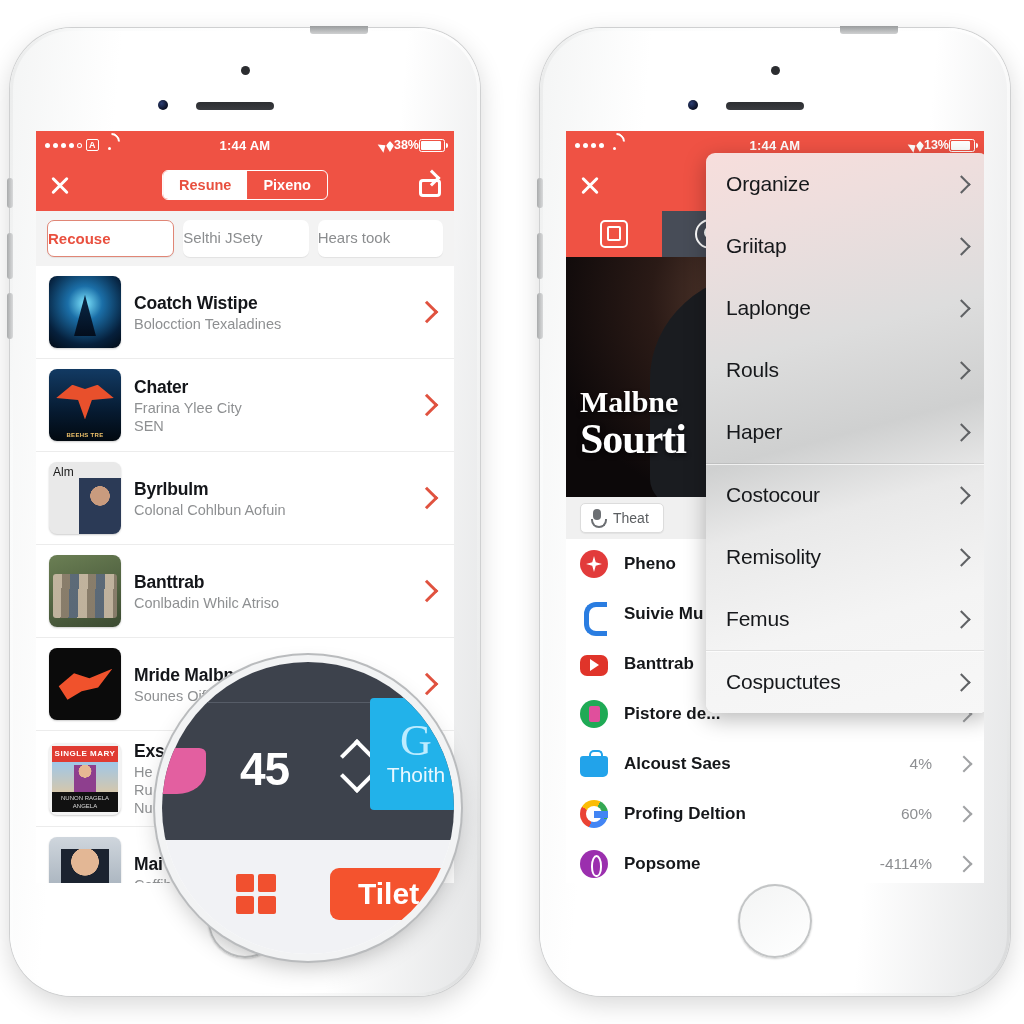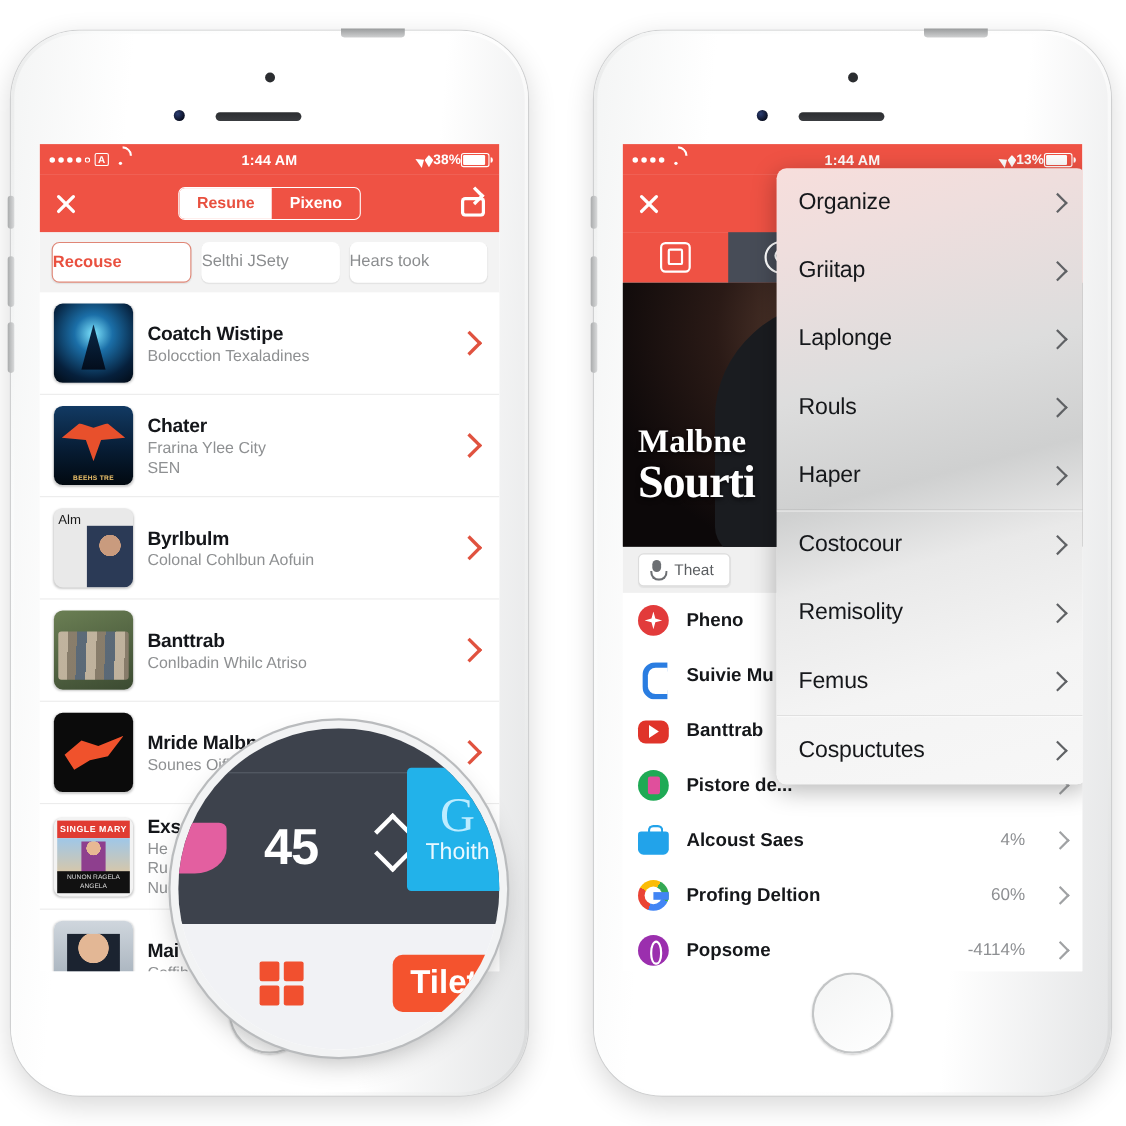--- a/index.html
+++ b/index.html
@@ -162,21 +162,21 @@
   .mag-blue .g{font-size:44px;color:#bdecff;font-weight:normal;line-height:40px;font-family:"Liberation Serif",serif;}
   .mag-blue .lbl{font-size:21px;color:#eaf8ff;}
   .mag-pink{position:absolute;left:-14px;top:86px;width:58px;height:46px;background:#e35fa0;
     border-radius:50% 12% 50% 12%;}
   .mag-light{position:absolute;left:0;right:0;top:178px;bottom:0;background:#f1f2f5;}
   .mag-grid{position:absolute;left:74px;top:212px;width:40px;height:40px;
     display:grid;grid-template-columns:1fr 1fr;grid-template-rows:1fr 1fr;gap:4px;}
   .mag-grid i{background:#f1502f;border-radius:2px;display:block;}
   .mag-pill{position:absolute;left:168px;top:206px;width:160px;height:52px;background:#f4532e;
     border-radius:9px;color:#fff;font-size:30px;font-weight:bold;display:flex;
-    align-items:center;padding-left:16px;box-sizing:border-box;margin-left:27px;}
+    align-items:center;padding-left:28px;box-sizing:border-box;}
 
   
   .r-tabs{height:46px;display:flex;background:#ef5244;}
   .r-tab{width:96px;display:flex;align-items:center;justify-content:center;}
   .r-tab.dark{background:#474c57;}
   .ic-box{width:24px;height:24px;border:2.4px solid #fff;border-radius:5px;position:relative;}
   .ic-box:after{content:"";position:absolute;left:5px;top:4px;width:10px;height:11px;
     border:2px solid #fff;border-radius:2px;}
   .ic-circ{width:26px;height:26px;border:2.4px solid #fff;border-radius:50%;position:relative;}
   .ic-circ:after{content:"";position:absolute;left:7px;top:5px;width:9px;height:9px;

